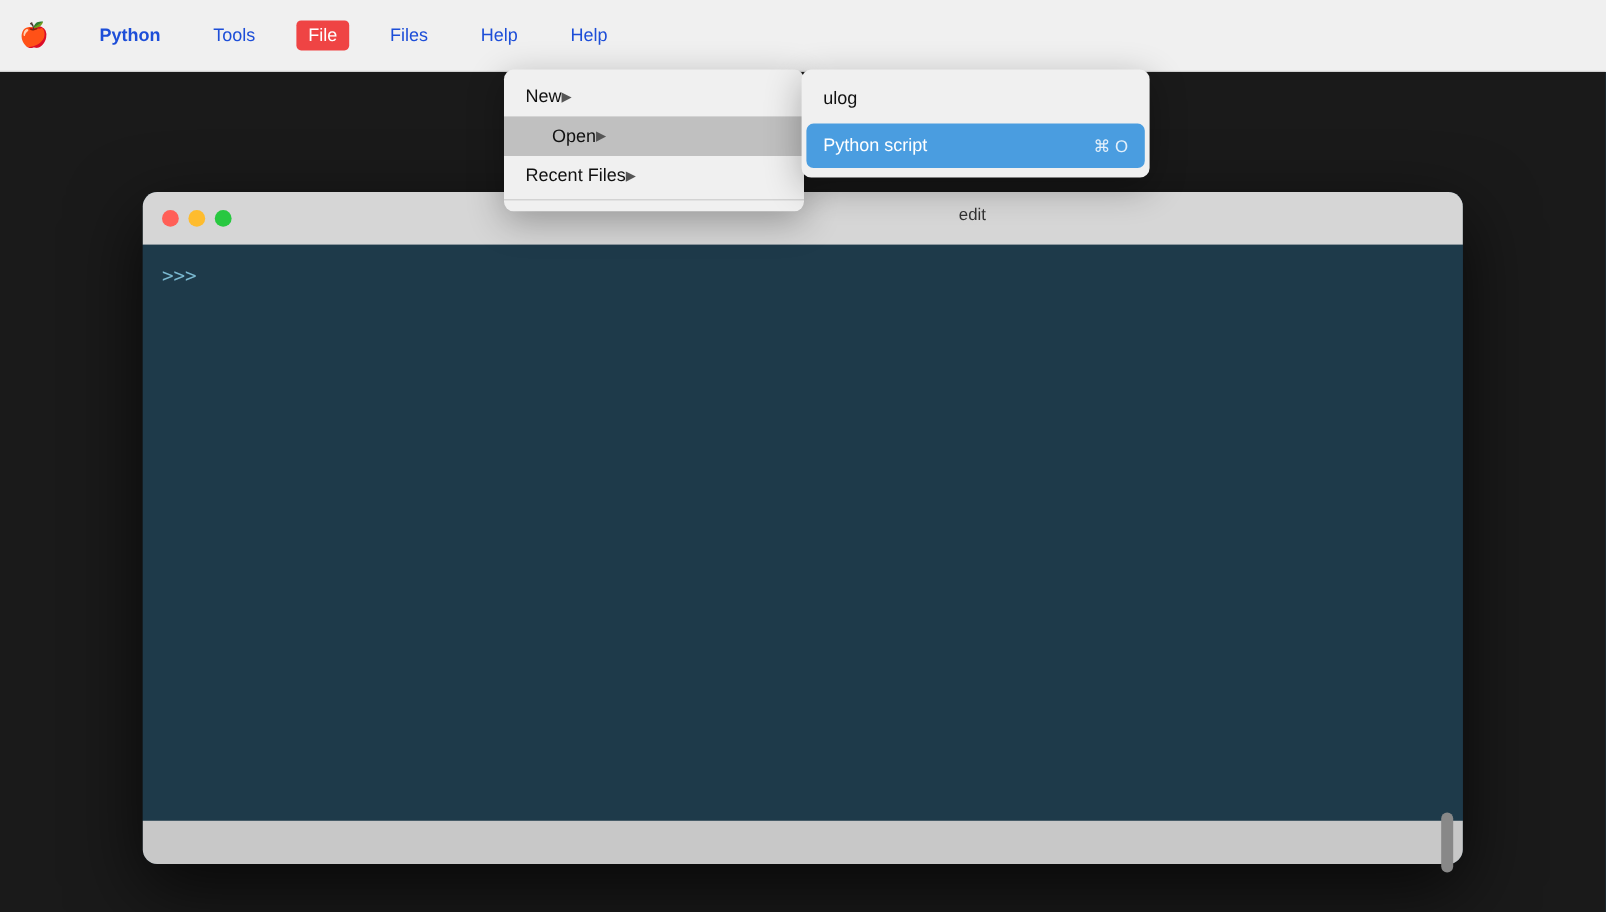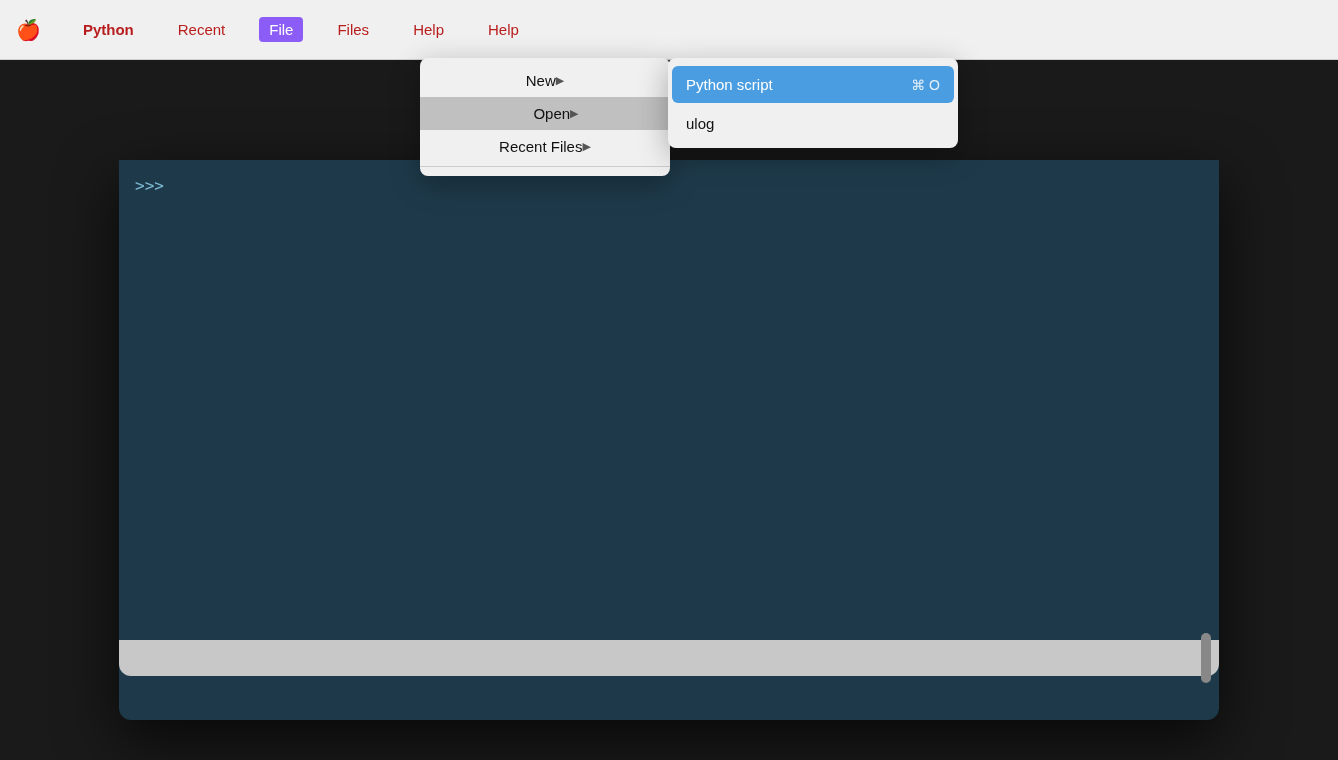--- a/index.html
+++ b/index.html
@@ -30,32 +30,32 @@
       border-bottom: 1px solid #d0d0d0;
     }
 
     .menubar-apple {
       font-size: 20px;
       margin-right: 8px;
     }
 
     .menubar-item {
       font-size: 15px;
-      color: #b91c1c;
+      color: #1d4ed8;
       padding: 4px 10px;
       border-radius: 4px;
       cursor: pointer;
     }
 
     .menubar-item.bold {
       font-weight: 700;
     }
 
     .menubar-item.active {
-      background: #8b5cf6;
+      background: #ef4444;
       color: #fff;
     }
 
     
     .window {
       position: relative;
       top: 30px;
       width: 1100px;
       height: 560px;
       background: #1e3a4a;
@@ -123,21 +123,21 @@
       border-radius: 8px;
       box-shadow: 0 8px 30px rgba(0,0,0,0.3);
       width: 250px;
       padding: 6px 0;
       z-index: 2000;
     }
 
     .menu-item {
       display: flex;
       align-items: center;
-      justify-content: center;
+      justify-content: flex-start;
       padding: 8px 18px;
       font-size: 15px;
       color: #111;
       cursor: pointer;
     }
 
     .menu-item:hover, .menu-item.active-hover {
       background: #c0c0c0;
       padding-left: 40px;
     }
@@ -201,28 +201,34 @@
       font-size: 14px;
       color: #333;
     }
   </style>
 </head>
 <body>
 
 <div class="menubar">
   <span class="menubar-apple">🍎</span>
   <span class="menubar-item bold">Python</span>
-  <span class="menubar-item">Recent</span>
+  <span class="menubar-item">Tools</span>
   <span class="menubar-item active">File</span>
   <span class="menubar-item">Files</span>
   <span class="menubar-item">Help</span>
   <span class="menubar-item">Help</span>
 </div>
 
 <div class="window" style="margin-top: 60px;">
+  <div class="window-titlebar">
+    <div class="traffic-light traffic-close"></div>
+    <div class="traffic-light traffic-minimize"></div>
+    <div class="traffic-light traffic-maximize"></div>
+    <span class="partial-title">edit</span>
+  </div>
 
   <div class="window-content">
     <span class="prompt">&gt;&gt;&gt;</span>
   </div>
 
   <div class="window-footer">
     <div class="scrollbar-thumb"></div>
   </div>
 </div>
 
@@ -236,20 +242,20 @@
     <span class="chevron">▶</span>
   </div>
   <div class="menu-item">
     <span>Recent Files</span>
     <span class="chevron">▶</span>
   </div>
   <div class="menu-divider"></div>
 </div>
 
 <div class="open-submenu">
+  <div class="submenu-item">
+    <span>ulog</span>
+  </div>
   <div class="submenu-item highlighted">
     <span>Python script</span>
     <span class="shortcut">⌘ O</span>
   </div>
-  <div class="submenu-item">
-    <span>ulog</span>
-  </div>
 </div>
 
 </body></html>

